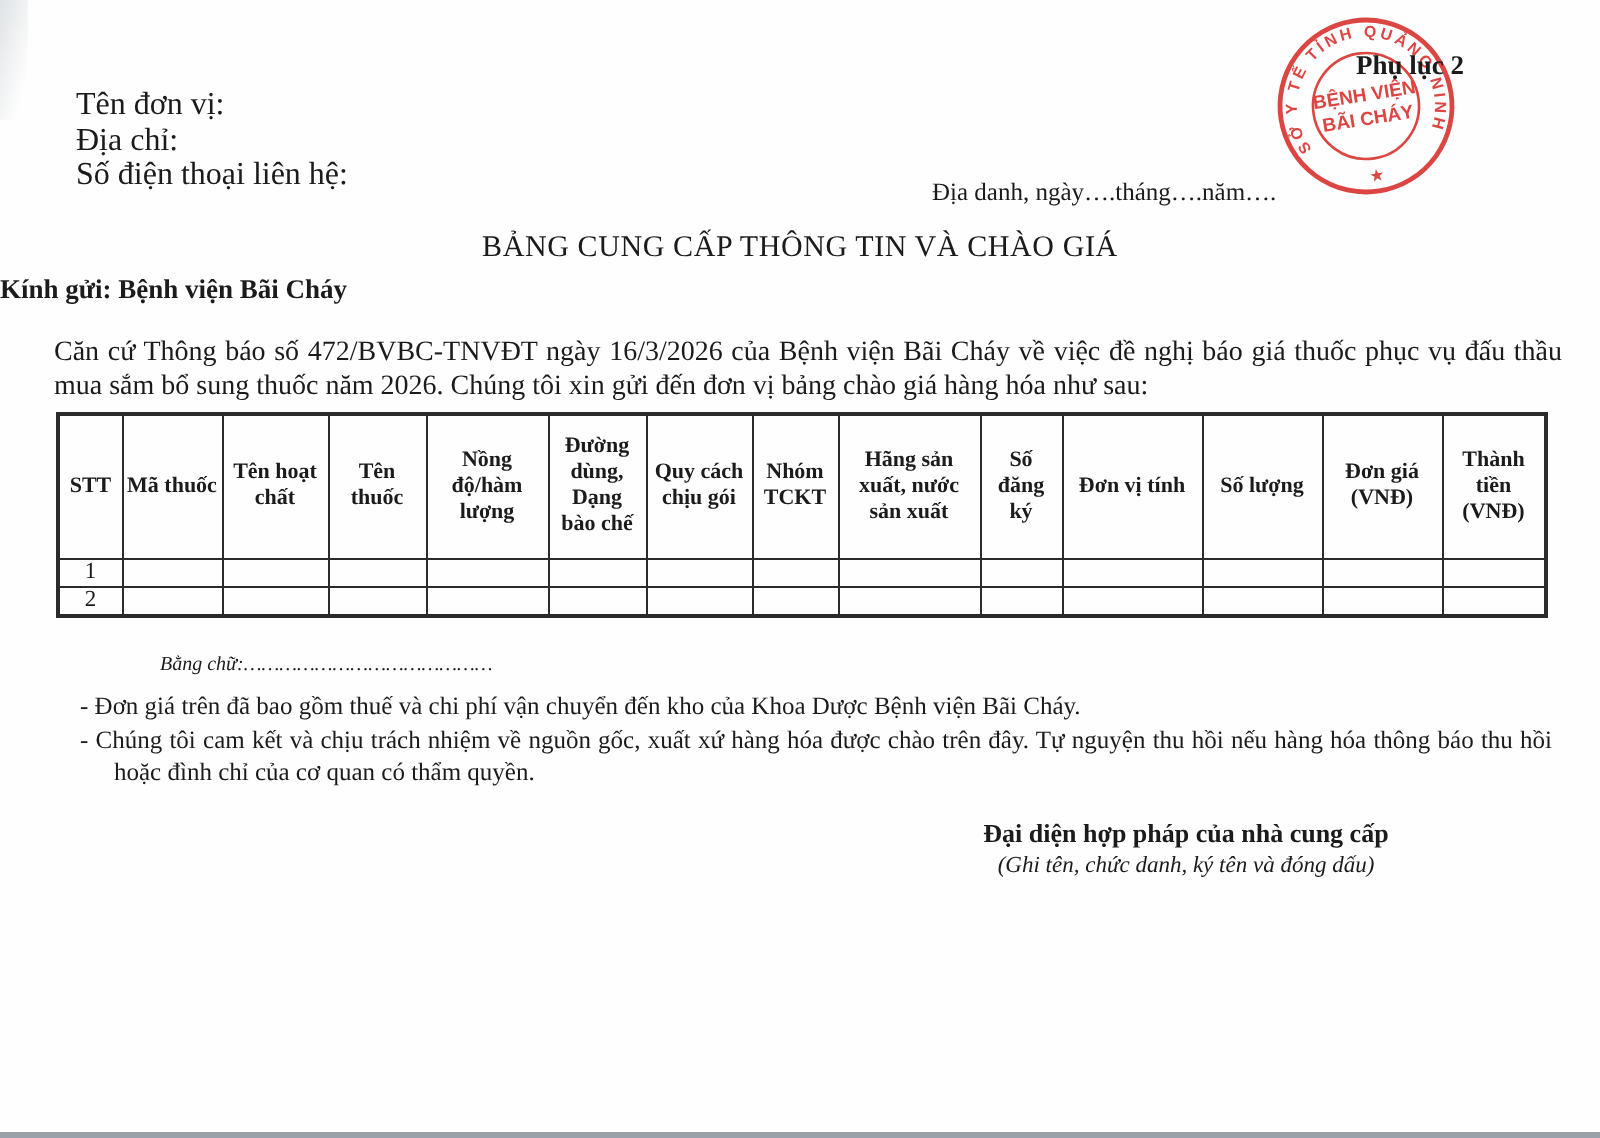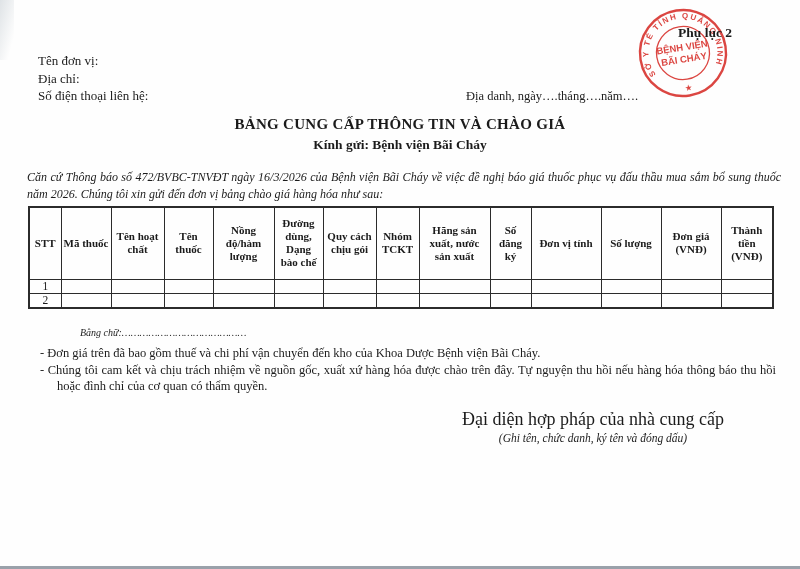--- a/index.html
+++ b/index.html
@@ -8,53 +8,53 @@
   .page {
     position: relative;
     width: 800px; height: 569px;
     background: #fefefe;
     overflow: hidden;
     margin: 0 auto;
   }
   .abs { position: absolute; }
 
   
-  .info-block { left: 38px; top: 52px; font-size: 13px; line-height: 17.5px; }
+  .info-block { left: 38px; top: 44px; font-size: 16px; line-height: 17.5px; }
 
   
   .appendix { left: 678px; top: 25px; font-size: 13.5px; font-weight: bold; z-index: 3; }
 
   
   .stamp { left: 633px; top: 3px; width: 100px; height: 100px; z-index: 2; opacity: .9; }
 
   
   .date-line { left: 466px; top: 89px; font-size: 12.5px; }
 
   
-  .doc-title { left: 0; top: 116px; width: 800px; text-align: center; font-size: 15px; font-weight: bold; letter-spacing: .3px; }
-  .doc-subtitle { left: 0; top: 137px; width: 800px; text-align: center; font-size: 13.5px; font-weight: bold; }
+  .doc-title { left: 0; top: 116px; width: 800px; text-align: center; font-size: 15px; font-weight: normal; letter-spacing: .3px; }
+  .doc-subtitle { left: 0; top: 137px; width: 800px; text-align: left; font-size: 13.5px; font-weight: bold; }
 
   
-  .intro { left: 27px; top: 169px; width: 754px; font-size: 12px; line-height: 16.5px; text-align: justify; font-style: italic; }
+  .intro { left: 27px; top: 169px; width: 754px; font-size: 14px; line-height: 16.5px; text-align: justify; }
 
   
   .tbl-wrap { left: 28px; top: 206px; }
   table { border-collapse: collapse; table-layout: fixed; width: 744px; border: 2px solid #2b2b2b; }
   th, td { border: 1px solid #2b2b2b; text-align: center; vertical-align: middle; overflow: hidden; }
   thead th { height: 72px; font-size: 11px; line-height: 13px; font-weight: bold; padding: 1px 2px; border-bottom: 1.5px solid #2b2b2b; }
   tbody td { height: 14px; font-size: 11.5px; line-height: 13px; padding: 0 2px; }
 
   
   .amount-words { left: 80px; top: 327px; font-size: 10px; font-style: italic; }
   .notes { left: 40px; top: 345px; width: 736px; font-size: 12.5px; }
   .note-line { padding-left: 17px; text-indent: -17px; line-height: 16.5px; text-align: justify; }
 
   
   .sig-block { left: 447px; top: 409px; width: 292px; text-align: center; }
-  .sig-title { font-size: 18px; font-weight: normal; }
+  .sig-title { font-size: 13px; font-weight: bold; }
   .sig-sub { font-size: 11.5px; font-style: italic; margin-top: 2px; }
 
   
   .scan-bottom { left: 0; bottom: 0; width: 100%; height: 3px; background: #9aa1aa; }
   .scan-corner { left: 0; top: 0; width: 14px; height: 60px;
     background: linear-gradient(105deg, #dfe3e6 0%, rgba(255,255,255,0) 80%); }
 </style>
 </head>
 <body>
 

